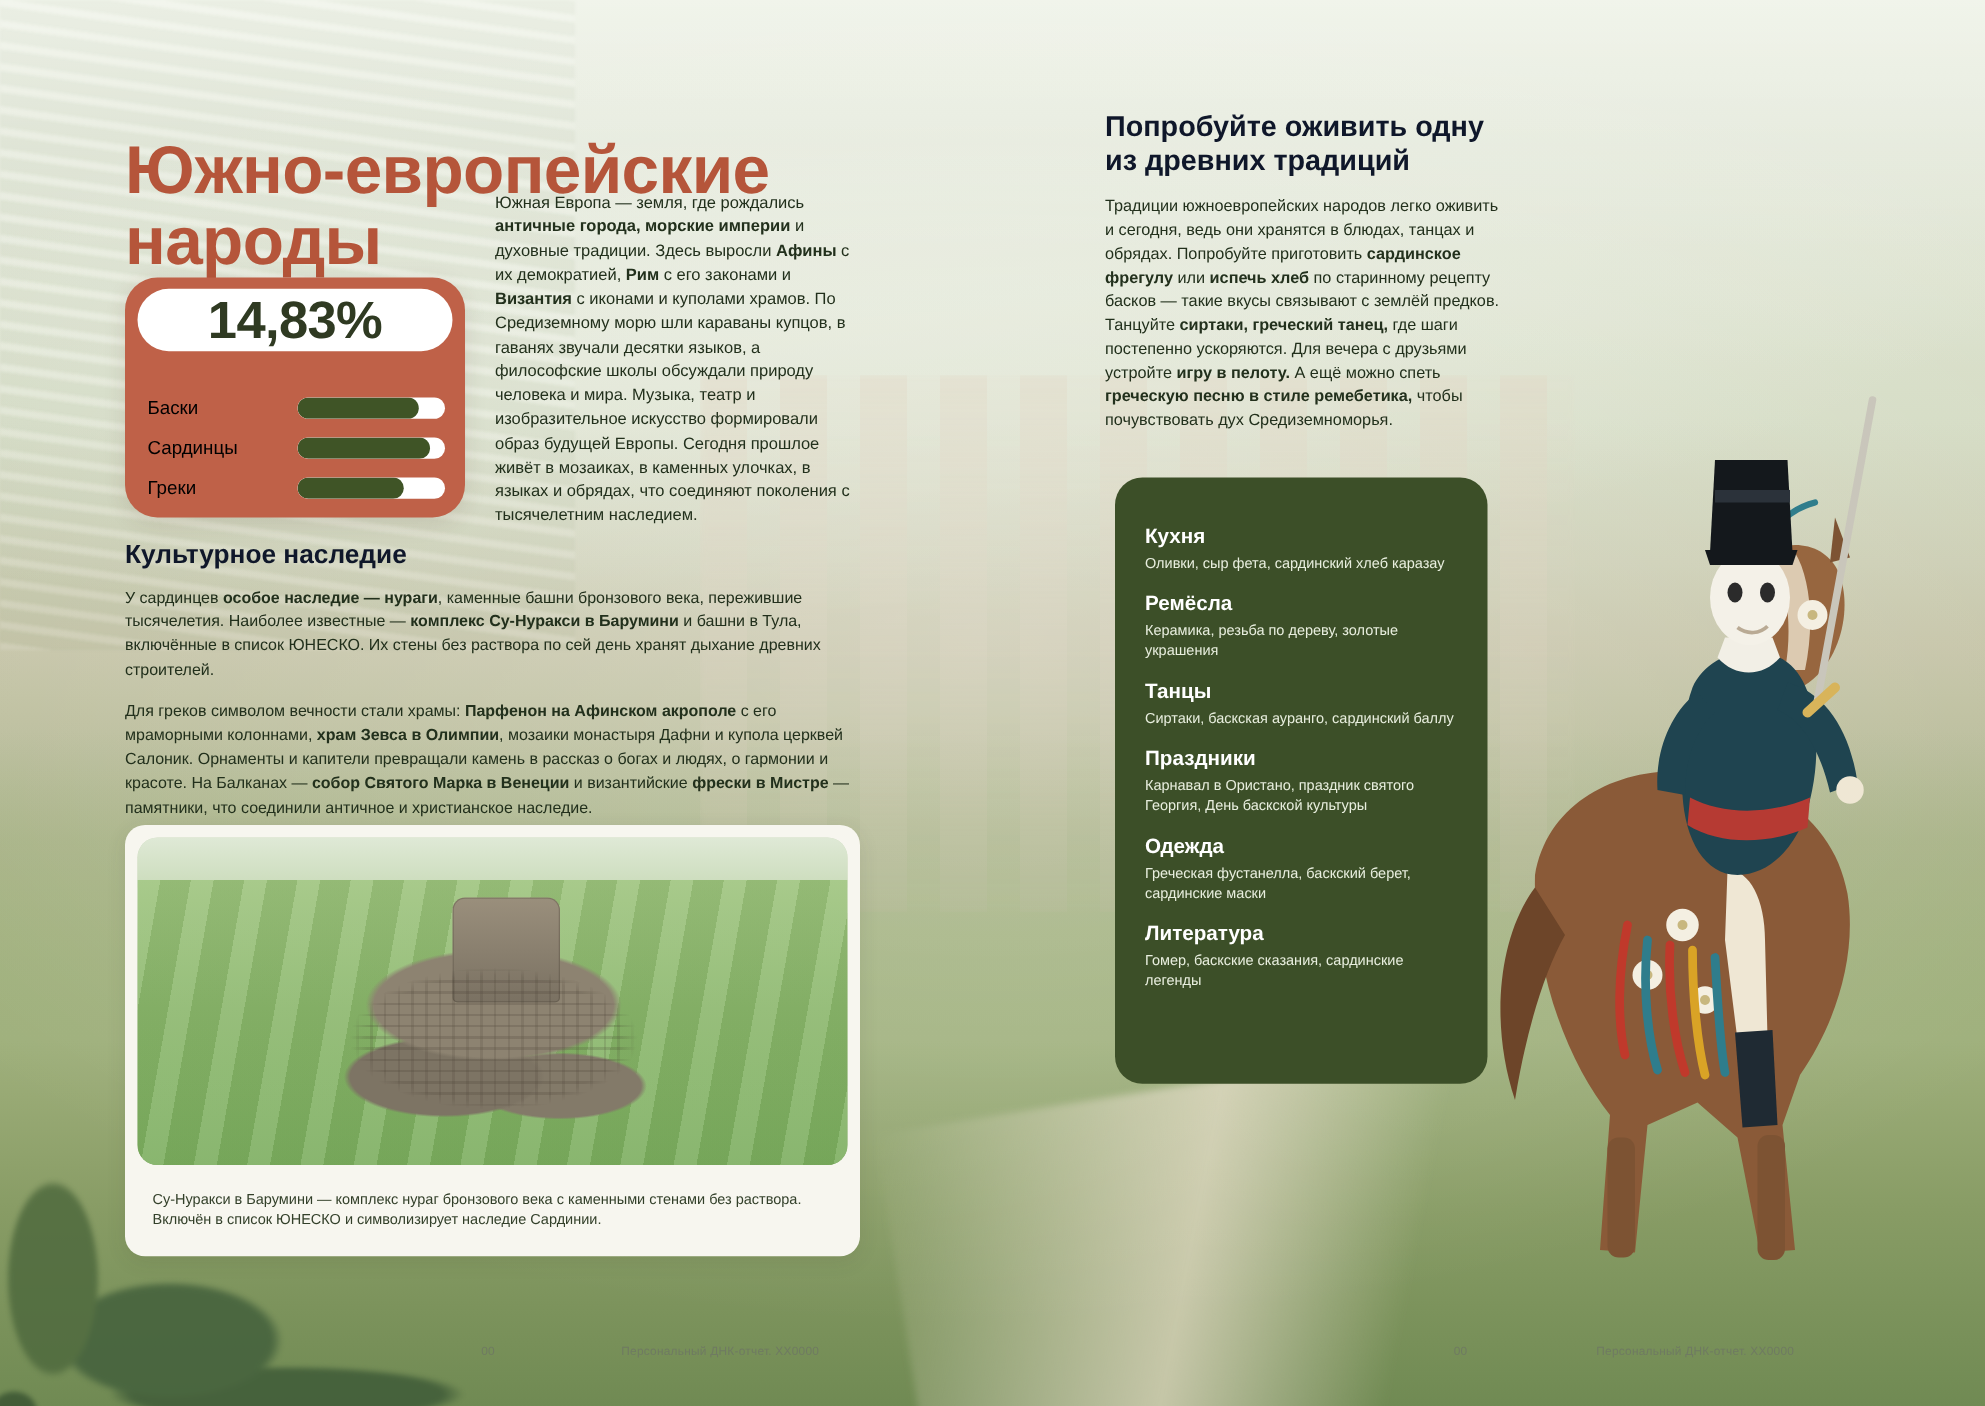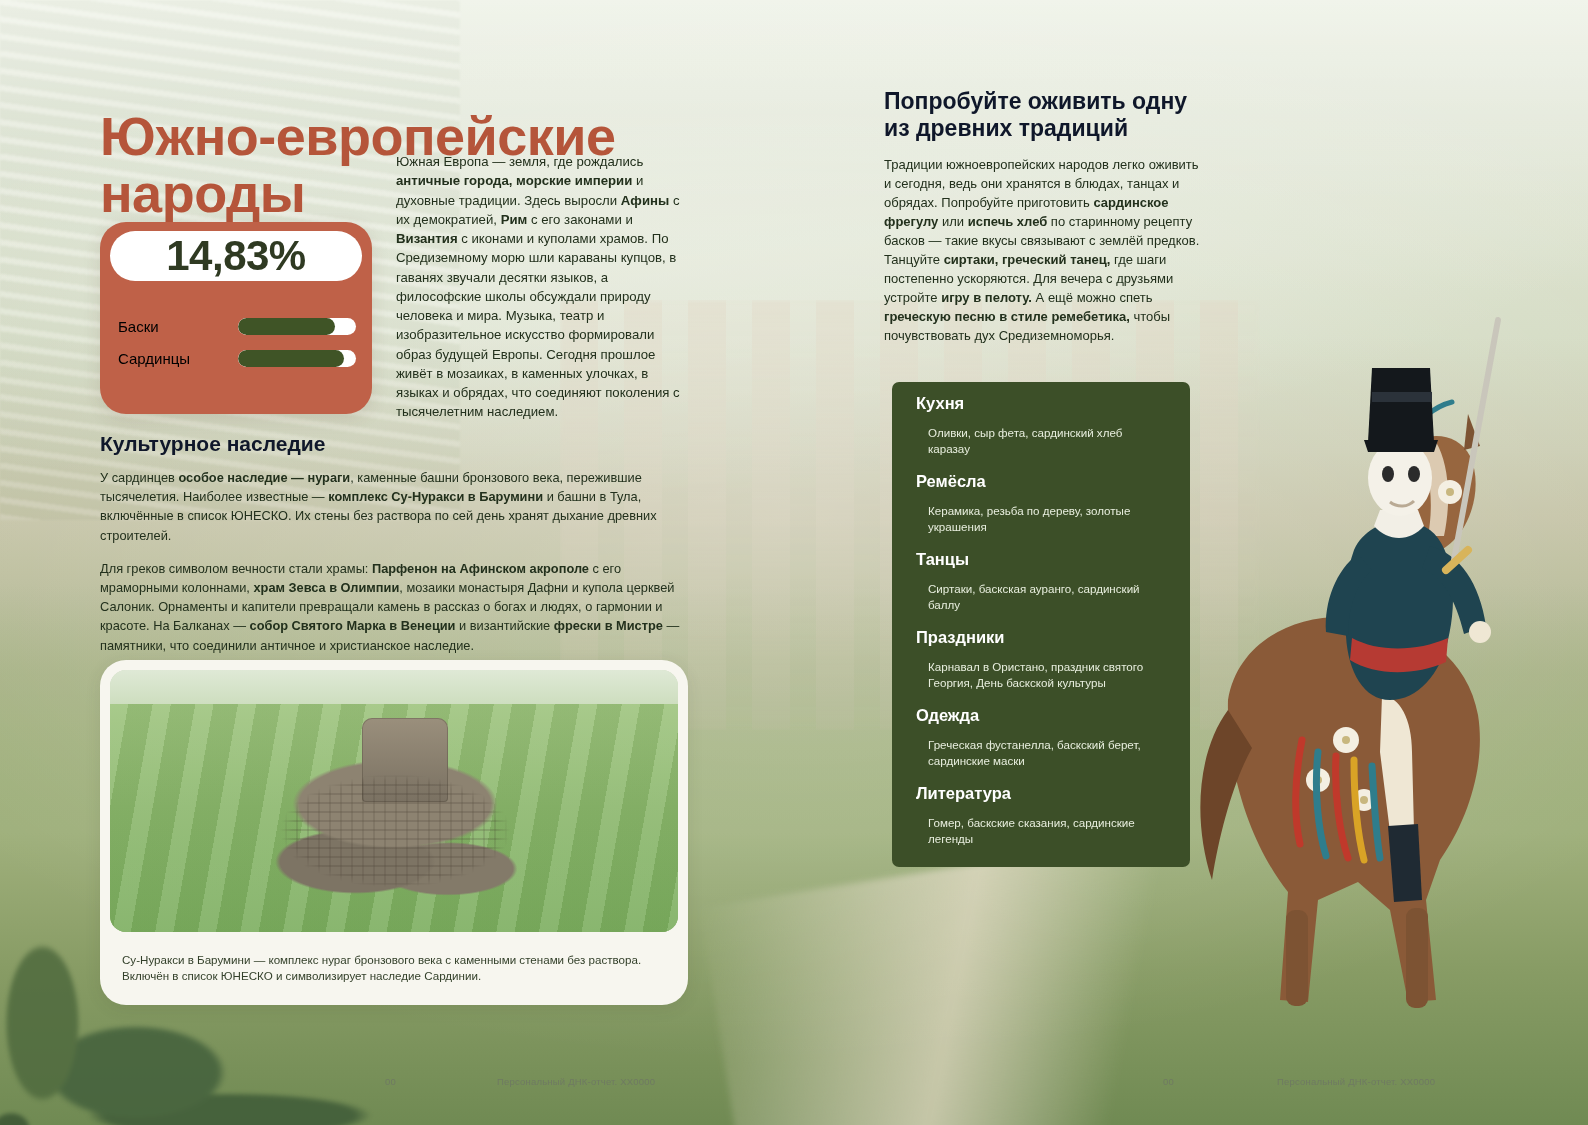--- a/index.html
+++ b/index.html
@@ -134,21 +134,21 @@
     margin: 0 0 14px 0;
     font-size: 12.8px; line-height: 1.5; color: #22301c;
   }
   .heritage b { font-weight: 700; }
 
   
   .photo-card {
     position: absolute; left: 100px; top: 660px;
     width: 588px; height: 345px;
     background: #f7f6ef;
-    border-radius: 26px;
+    border-radius: 16px;
     box-shadow: 0 4px 16px rgba(60,60,40,0.10);
     padding: 10px 10px 0 10px;
   }
   .photo {
     width: 568px; height: 262px;
     border-radius: 16px;
     overflow: hidden;
     position: relative;
     background: linear-gradient(180deg, #cfdcc1 0%, #b9cfa3 22%, #9dbd83 40%, #86ab6b 100%);
   }
@@ -193,27 +193,27 @@
     font-size: 23px; line-height: 1.17; font-weight: 700; color: #0f172a;
   }
   .right-body { font-size: 13px; line-height: 1.46; color: #22301c; width: 320px; }
   .right-body b { font-weight: 700; }
 
   
   .green-card {
     position: absolute; left: 892px; top: 382px;
     width: 298px; height: 485px;
     background: #3c4f28;
-    border-radius: 7px;
-    padding: 12px 24px 0 24px;
+    border-radius: 22px;
+    padding: 38px 24px 0 24px;
     color: #ffffff;
   }
   .gc-item { margin-bottom: 15px; }
   .gc-h { font-size: 16.5px; font-weight: 700; margin: 0 0 4px 0; }
-  .gc-p { font-size: 11.6px; line-height: 1.38; margin: 12px; color: #e8eede; }
+  .gc-p { font-size: 11.6px; line-height: 1.38; margin: 0; color: #e8eede; }
 
   
   .footer { position: absolute; bottom: 38px; font-size: 9.5px; color: #6f7a62; letter-spacing: .2px; }
   .f1 { left: 385px; }
   .f2 { left: 497px; }
   .f3 { left: 1163px; }
   .f4 { left: 1277px; }
 </style>
 </head>
 <body>
@@ -315,20 +315,26 @@
         <span class="bar-track">
           <span class="bar-fill" id="bar0" style="width: 82%;"></span>
         </span>
       </div>
       <div class="stat-row">
         <span class="stat-label">Сардинцы</span>
         <span class="bar-track">
           <span class="bar-fill" id="bar1" style="width: 90%;"></span>
         </span>
       </div>
+      <div class="stat-row">
+        <span class="stat-label">Греки</span>
+        <span class="bar-track">
+          <span class="bar-fill" id="bar2" style="width: 72%;"></span>
+        </span>
+      </div>
     </div>
   </div>
 
   <div class="intro">Южная Европа — земля, где рождались <b>античные города, морские империи</b> и духовные традиции. Здесь выросли <b>Афины</b> с их демократией, <b>Рим</b> с его законами и <b>Византия</b> с иконами и куполами храмов. По Средиземному морю шли караваны купцов, в гаванях звучали десятки языков, а философские школы обсуждали природу человека и мира. Музыка, театр и изобразительное искусство формировали образ будущей Европы. Сегодня прошлое живёт в мозаиках, в каменных улочках, в языках и обрядах, что соединяют поколения с тысячелетним наследием.</div>
 
   <div class="heritage">
     <h2 class="section-title">Культурное наследие</h2>
     <p>У сардинцев <b>особое наследие — нураги</b>, каменные башни бронзового века, пережившие тысячелетия. Наиболее известные — <b>комплекс Су-Нуракси в Барумини</b> и башни в Тула, включённые в список ЮНЕСКО. Их стены без раствора по сей день хранят дыхание древних строителей.</p>
     <p>Для греков символом вечности стали храмы: <b>Парфенон на Афинском акрополе</b> с его мраморными колоннами, <b>храм Зевса в Олимпии</b>, мозаики монастыря Дафни и купола церквей Салоник. Орнаменты и капители превращали камень в рассказ о богах и людях, о гармонии и красоте. На Балканах — <b>собор Святого Марка в Венеции</b> и византийские <b>фрески в Мистре</b> — памятники, что соединили античное и христианское наследие.</p>
   </div>

